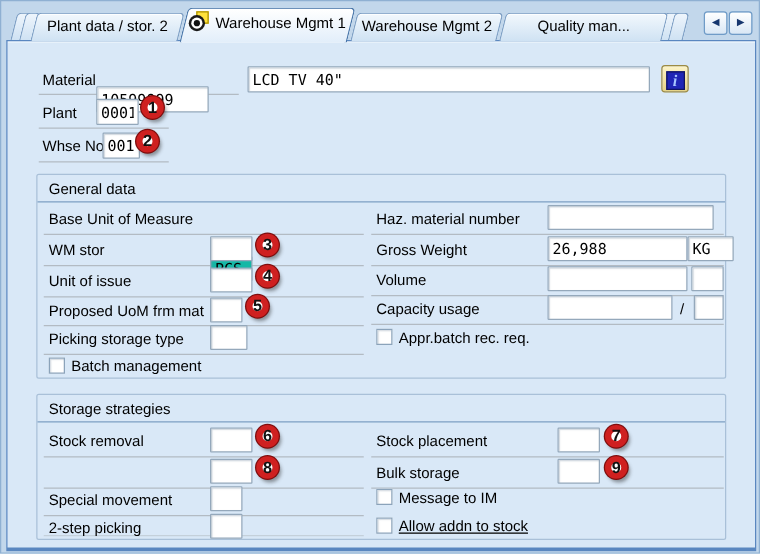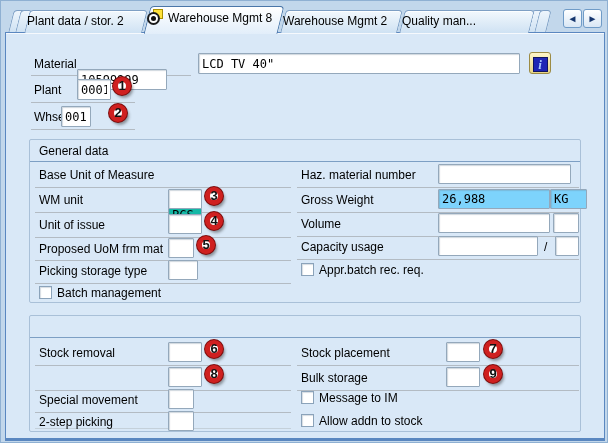--- a/index.html
+++ b/index.html
@@ -15,21 +15,21 @@
   
   .tab { position:absolute; height:23px; top:9px; z-index:3; cursor:default; }
   .tab .bg {
     position:absolute; inset:0;
     transform:skewX(-14deg);
     background:linear-gradient(#f2f8fd,#cfe2f3);
     border:1px solid #7e9fc4; border-bottom:none;
     border-radius:4px 4px 0 0;
     box-shadow:inset 0 1px 0 rgba(255,255,255,.8);
   }
-  .tab .lab { position:relative; display:block; line-height:22px; white-space:nowrap; }
+  .tab .lab { position:relative; display:block; text-align:center; line-height:22px; white-space:nowrap; }
   .tab.active { top:5px; height:28px; z-index:6; }
   .tab.active .bg {
     background:linear-gradient(#ffffff,#e2eefa);
     border-color:#4a76a8;
   }
   .tab.active .lab { line-height:25px; font-weight:normal; }
   .deco {
     position:absolute; top:9px; height:22px; width:12px; z-index:2;
     transform:skewX(-14deg);
     background:linear-gradient(#eef5fc,#cfe2f3);
@@ -57,21 +57,21 @@
     box-shadow:inset 0 1px 0 rgba(255,255,255,.75);
   }
   .lb { position:absolute; white-space:nowrap; z-index:2; }
   .fld {
     position:absolute; height:21px; z-index:2;
     background:#fff; border:1px solid #94a8bb; border-radius:1px;
     box-shadow:inset 1px 1px 1px rgba(120,140,160,.35);
     font-family:"DejaVu Sans Mono", monospace; font-size:12px; color:#000;
     padding:0 3px; outline:none;
   }
-  .fld.display { background:#7dd3fc; }
+  .fld.display { background:#ffffff; }
   .fld.display-light { background:#14b8a6;margin-top:41px; }
   .sep { position:absolute; height:1px; background:#b3bbc3; z-index:1; }
   .statictext { position:absolute; white-space:nowrap; }
   .groupbox {
     position:absolute; border:1px solid #a9c0d8; border-radius:2px; z-index:1;
     background:transparent;
   }
   .groupbox-title { position:absolute; white-space:nowrap; z-index:2; }
   .groupbox-line { position:absolute; height:1px; background:#7d9fc4; z-index:1; }
   .cb {
@@ -106,21 +106,21 @@
   <div class="deco" style="left:10px;"></div>
   <div class="deco" style="left:17px;"></div>
 
   <div class="tab" style="left:26px; width:118px;">
     <span class="bg"></span>
     <span class="lab">Plant data / stor. 2</span>
   </div>
 
   <div class="tab active" style="left:146px; width:134px;">
     <span class="bg"></span>
-    <span class="lab"><span class="rec-icon"><span class="rec-note"></span><span class="rec-ring"></span></span><span>Warehouse Mgmt 8</span></span>
+    <span class="lab"><span class="rec-icon"><span class="rec-note"></span><span class="rec-ring"></span></span><span>Warehouse Mgmt 1</span></span>
   </div>
 
   <div class="tab" style="left:282px; width:117px;">
     <span class="bg"></span>
     <span class="lab">Warehouse Mgmt 2</span>
   </div>
 
   <div class="tab" style="left:401px; width:130px;">
     <span class="bg"></span>
     <span class="lab">Quality man...</span>
@@ -144,33 +144,33 @@
   <button class="info-btn" style="left:528px; top:51px;">
       <span class="info-inner">i</span>
     </button>
 
   <span class="lb" style="left:33px; top:82px;">Plant</span>
   <input class="fld" style="left: 76px; top: 78px; width: 34px;" value="0001">
   <div class="badge" style="left:112px; top:76px;">1</div>
   <span class="statictext" style="left:198px; top:82px;">Werk 0001</span>
 
   <span class="lb" style="left:33px; top:109px;">Whse No.</span>
-  <input class="fld" style="left: 60px; top: 105px; width: 30px;" value="001">
+  <input class="fld" style="left: 81px; top: 105px; width: 30px;" value="001">
   <div class="badge" style="left:108px; top:103px;">2</div>
   <span class="statictext" style="left:198px; top:109px;">Central whse (full WM)</span>
 
   <div class="groupbox" style="left:28px; top:138px; width:552px; height:164px;"></div>
   <span class="groupbox-title" style="left:38px; top:143px;">General data</span>
   <div class="groupbox-line" style="left:29px; top:160px; width:550px;"></div>
 
   <span class="lb" style="left:38px; top:167px;">Base Unit of Measure</span>
   <input class="fld display-light" style="left: 167px; top: 163px; width: 34px; height: 20px;" readonly="" value="PCS">
   <div class="sep" style="left:34px; top:186px; width:256px;"></div>
 
-  <span class="lb" style="left:38px; top:192px;">WM unit</span>
+  <span class="lb" style="left:38px; top:192px;">WM stor</span>
   <input class="fld" style="left: 167px; top: 188px; width: 34px; height: 20px;">
   <div class="badge" style="left:204px; top:186px;">3</div>
   <div class="sep" style="left:34px; top:211px; width:256px;"></div>
 
   <span class="lb" style="left:38px; top:217px;">Unit of issue</span>
   <input class="fld" style="left: 167px; top: 213px; width: 34px; height: 20px;">
   <div class="badge" style="left:204px; top:211px;">4</div>
   <div class="sep" style="left:34px; top:236px; width:256px;"></div>
 
   <span class="lb" style="left:38px; top:241px;">Proposed UoM frm mat</span>
@@ -202,20 +202,21 @@
   <span class="lb" style="left:300px; top:239px;">Capacity usage</span>
   <input class="fld" style="left: 437px; top: 235px; width: 100px; height: 20px;">
   <span class="lb" style="left:543px; top:239px;">/</span>
   <input class="fld" style="left: 554px; top: 235px; width: 24px; height: 20px;">
   <div class="sep" style="left:296px; top:258px; width:282px;"></div>
 
   <input type="checkbox" class="cb" style="left: 300px; top: 262px;">
   <span class="lb" style="left:318px; top:262px;">Appr.batch rec. req.</span>
 
   <div class="groupbox" style="left:28px; top:314px; width:552px; height:117px;"></div>
+  <span class="groupbox-title" style="left:38px; top:319px;">Storage strategies</span>
   <div class="groupbox-line" style="left:29px; top:336px; width:550px;"></div>
 
   <span class="lb" style="left:38px; top:345px;">Stock removal</span>
   <input class="fld" style="left: 167px; top: 341px; width: 34px; height: 20px;">
   <div class="badge" style="left:204px; top:339px;">6</div>
   <div class="sep" style="left:34px; top:364px; width:256px;"></div>
 
   <input class="fld" style="left: 167px; top: 366px; width: 34px; height: 20px;">
   <div class="badge" style="left:204px; top:364px;">8</div>
   <div class="sep" style="left:34px; top:389px; width:256px;"></div>
@@ -235,15 +236,15 @@
 
   <span class="lb" style="left:300px; top:370px;">Bulk storage</span>
   <input class="fld" style="left: 445px; top: 366px; width: 34px; height: 20px;">
   <div class="badge" style="left:483px; top:364px;">9</div>
   <div class="sep" style="left:296px; top:389px; width:282px;"></div>
 
   <input type="checkbox" class="cb" style="left: 300px; top: 390px;">
   <span class="lb" style="left:318px; top:390px;">Message to IM</span>
 
   <input type="checkbox" class="cb" style="left: 300px; top: 413px;">
-  <span class="lb" style="left:318px; top:413px;">Allow addn to stock</span>
+  <span class="lb" style="left:318px; top:413px;text-decoration:underline;">Allow addn to stock</span>
 
 </div>
 
 </body></html>

